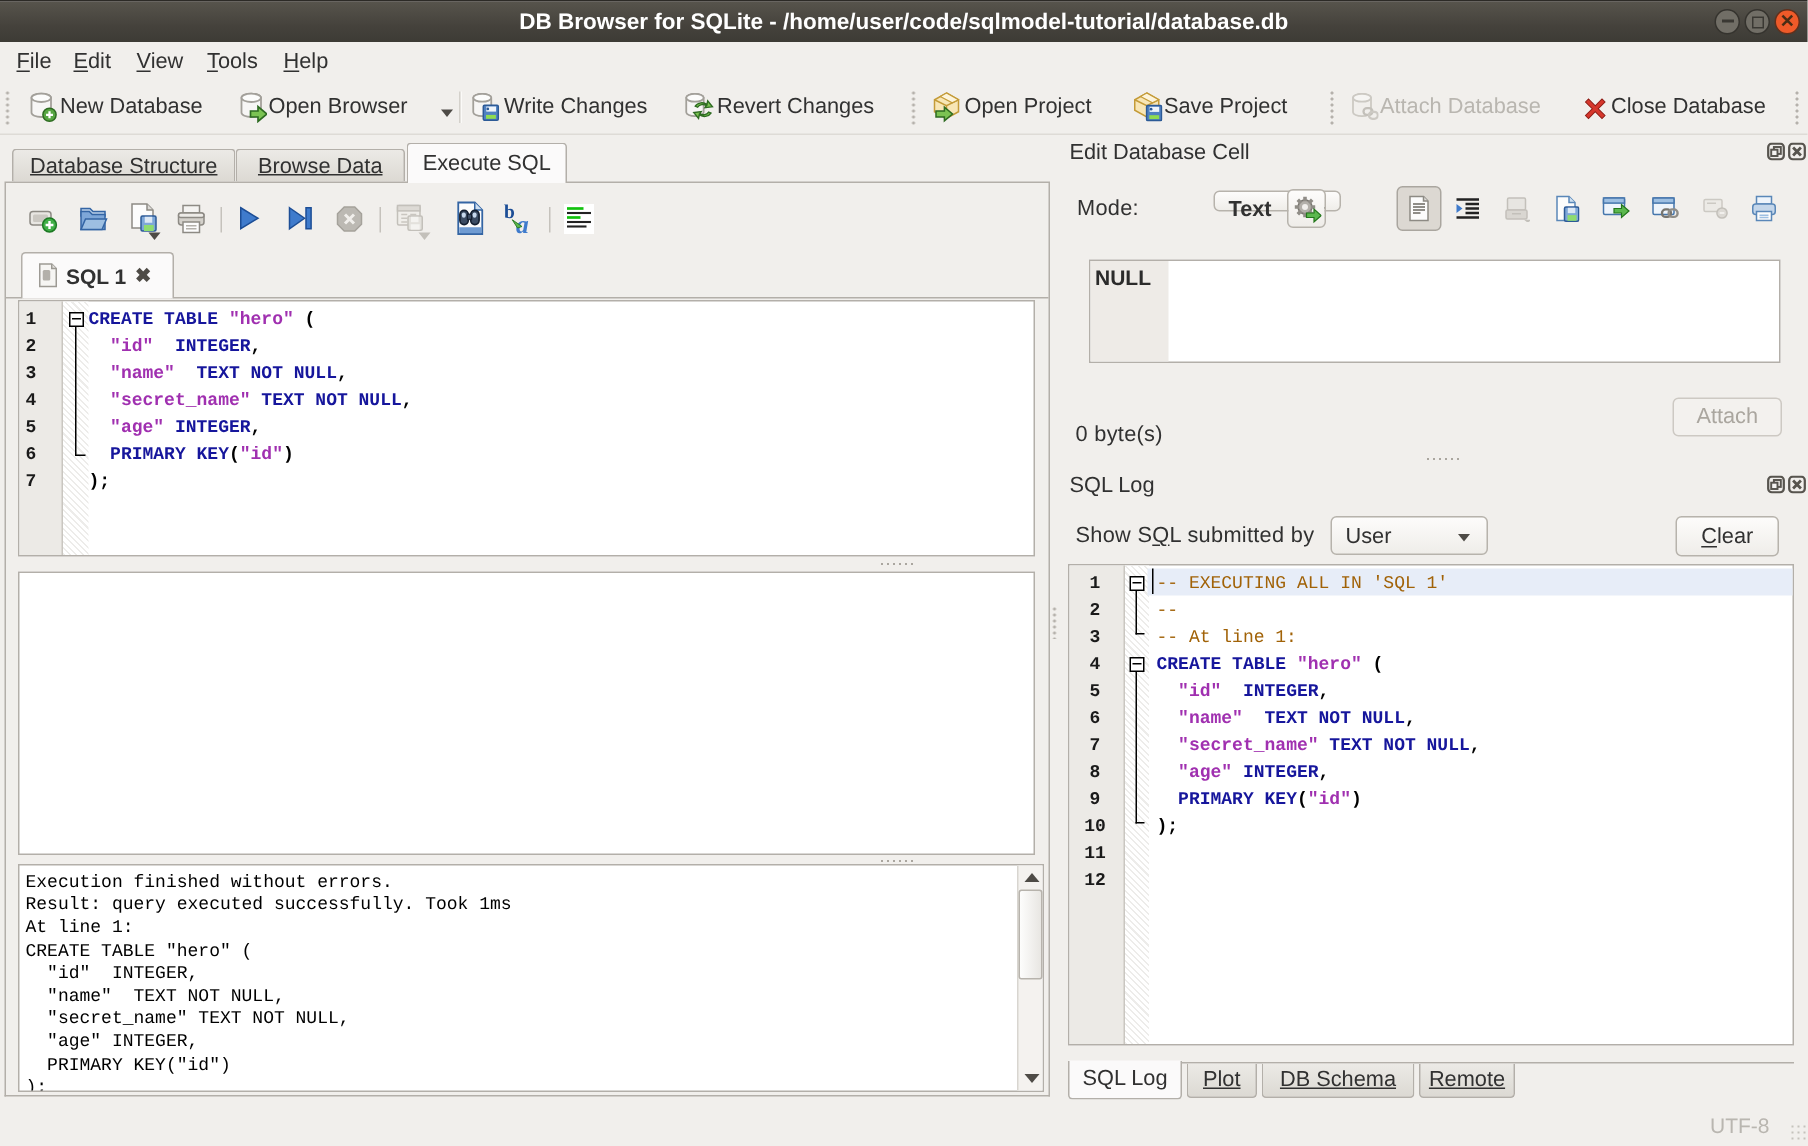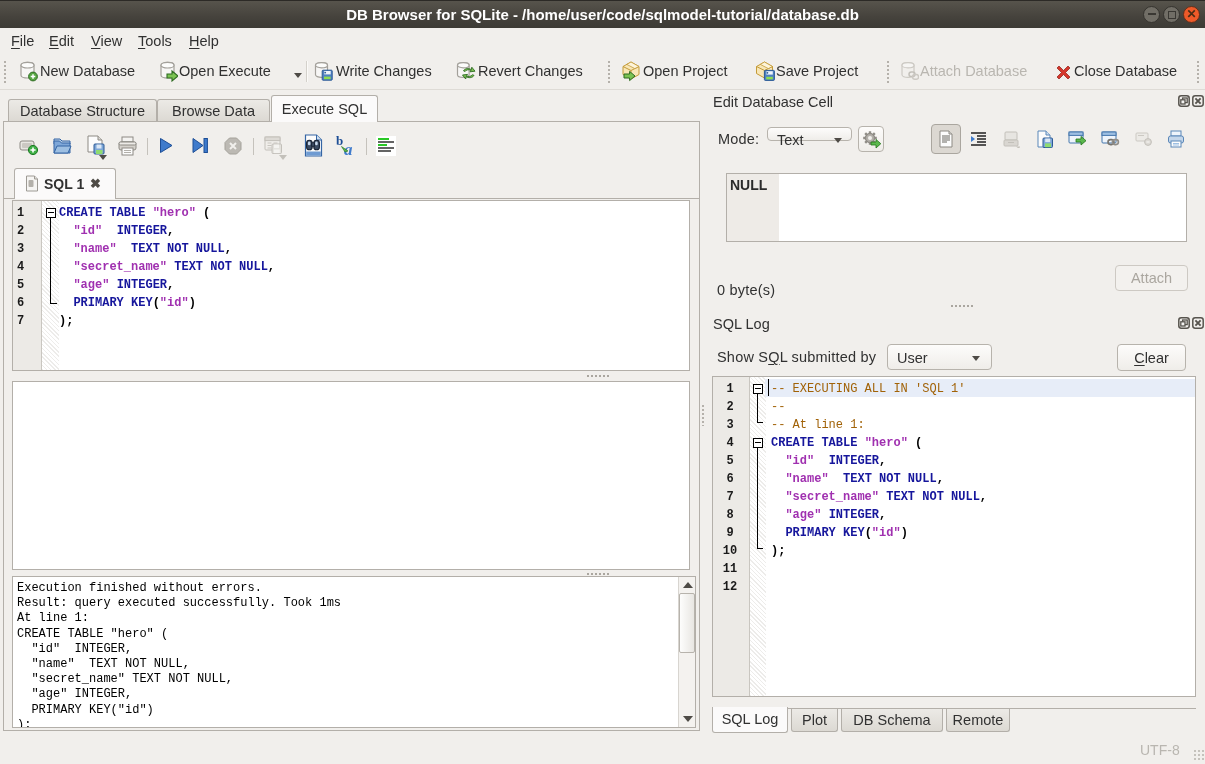--- a/index.html
+++ b/index.html
@@ -23,21 +23,21 @@
     border-bottom:1px solid #dedbd6;box-sizing:border-box;}
   .tbtext{top:63px;font-size:14.5px;color:#313131;}
   .tbdis{color:#b9b6b0;}
   .tbsep{top:60px;width:4px;height:24px;
      background-image:radial-gradient(circle,#b5b1ab 34%,transparent 40%);
      background-size:4px 4px;}
   
   .tabline{background:#b3afa9;height:1px;}
   .tab{box-sizing:border-box;font-size:14.5px;color:#313131;text-align:center;}
   .tab-inactive{background:linear-gradient(#eceae6,#dcd9d3);
-    border:1px solid #b3afa9;border-bottom:none;border-radius:3px 3px 0 0;}
+    border:1px solid #b3afa9;border-bottom:none;border-radius:3px 3px 0 0;text-decoration:underline;}
   .tab-active{background:#fbfafa;border:1px solid #b3afa9;border-bottom:none;
     border-radius:3px 3px 0 0;}
   
   .frame{border:1px solid #b3afa9;box-sizing:border-box;background:#fff;}
   .mono{font-family:"Liberation Mono",monospace;white-space:pre;}
   .kw{color:#16169c;}
   .idn{color:#a030b0;}
   .cm{color:#a16207;font-weight:normal;}
   .gutter{background:#eceae6;}
   .fold{background:#fff;
@@ -131,21 +131,21 @@
       <ellipse cx="8" cy="4.2" rx="6" ry="2.6" fill="#f6f5f3" stroke="#ccc9c3" stroke-width="1.2"></ellipse>
       <rect x="9" y="11" width="6" height="4.6" rx="2.3" fill="none" stroke="#c3c0ba" stroke-width="1.5"></rect>
       <rect x="12.6" y="13.6" width="6" height="4.6" rx="2.3" fill="none" stroke="#ccc9c3" stroke-width="1.5"></rect>
     </svg>
 
     <svg class="abs" style="left:1055px;top:64px;" width="17" height="17" viewBox="0 0 17 17">
       <path d="M2 4l2-2 4.5 4.5L13 2l2 2-4.5 4.5L15 13l-2 2-4.5-4.5L4 15l-2-2 4.5-4.5z" fill="#d6372c" stroke="#8e1b14" stroke-width=".7"></path>
     </svg>
   </div>
   <div class="abs tbtext" style="left:40px;">New Database</div>
-  <div class="abs tbtext" style="left:179px;">Open Execute</div>
+  <div class="abs tbtext" style="left:179px;">Open Browser</div>
   <div class="abs carrow" style="left:294px;top:73px;"></div>
   <div class="abs" style="left:306px;top:61px;width:1px;height:21px;background:#d4d1cb;box-shadow:1px 0 0 #fbfaf8;"></div>
   <div class="abs tbtext" style="left:336px;">Write Changes</div>
   <div class="abs tbtext" style="left:478px;">Revert Changes</div>
   <div class="abs tbsep" style="left:607px;"></div>
   <div class="abs tbtext" style="left:643px;">Open Project</div>
   <div class="abs tbtext" style="left:776px;">Save Project</div>
   <div class="abs tbsep" style="left:886px;"></div>
   <div class="abs tbtext tbdis" style="left:920px;">Attach Database</div>
   <div class="abs tbtext" style="left:1074px;">Close Database</div>
@@ -316,21 +316,21 @@
       <rect x="0.8" y="0.8" width="10.4" height="10.4" rx="2.4" fill="none" stroke="#57544e" stroke-width="1.5"></rect>
       <rect x="4.6" y="3" width="4.6" height="4.6" fill="none" stroke="#57544e" stroke-width="1.3"></rect>
       <rect x="2.8" y="4.8" width="4.2" height="4.2" fill="#f4f3f1" stroke="#57544e" stroke-width="1.3"></rect>
     </svg>
     <svg class="abs" style="left:1192px;top:95px;" width="12" height="12" viewBox="0 0 12 12">
       <rect x="0.8" y="0.8" width="10.4" height="10.4" rx="2.4" fill="none" stroke="#57544e" stroke-width="1.5"></rect>
       <path d="M3.4 3.4l5.2 5.2M8.6 3.4L3.4 8.6" stroke="#57544e" stroke-width="1.9"></path>
     </svg>
   </div>
   <div class="abs label" style="left:718px;top:131px;">Mode:</div>
-  <div class="abs combo" style="left:767px;top:127px;width:85px;height:14px;">
+  <div class="abs combo" style="left:809px;top:127px;width:85px;height:14px;font-weight:bold;">
     <span class="abs" style="left:9px;top:4px;">Text</span>
     <span class="abs carrow" style="left:66px;top:10px;"></span>
   </div>
   <div class="abs btn" style="left:858px;top:126px;width:26px;height:26px;"></div>
 
   <svg class="abs" style="left:862px;top:130px;" width="19" height="19" viewBox="0 0 19 19">
     <circle cx="8" cy="8" r="4.6" fill="#b3b0aa" stroke="#77746e"></circle>
     <g stroke="#908d87" stroke-width="2.4">
       <path d="M8 1.2v3M8 11.8v3M1.2 8h3M11.8 8h3M3.2 3.2l2.1 2.1M10.7 10.7l2.1 2.1M12.8 3.2l-2.1 2.1M5.3 10.7l-2.1 2.1"></path>
     </g>

